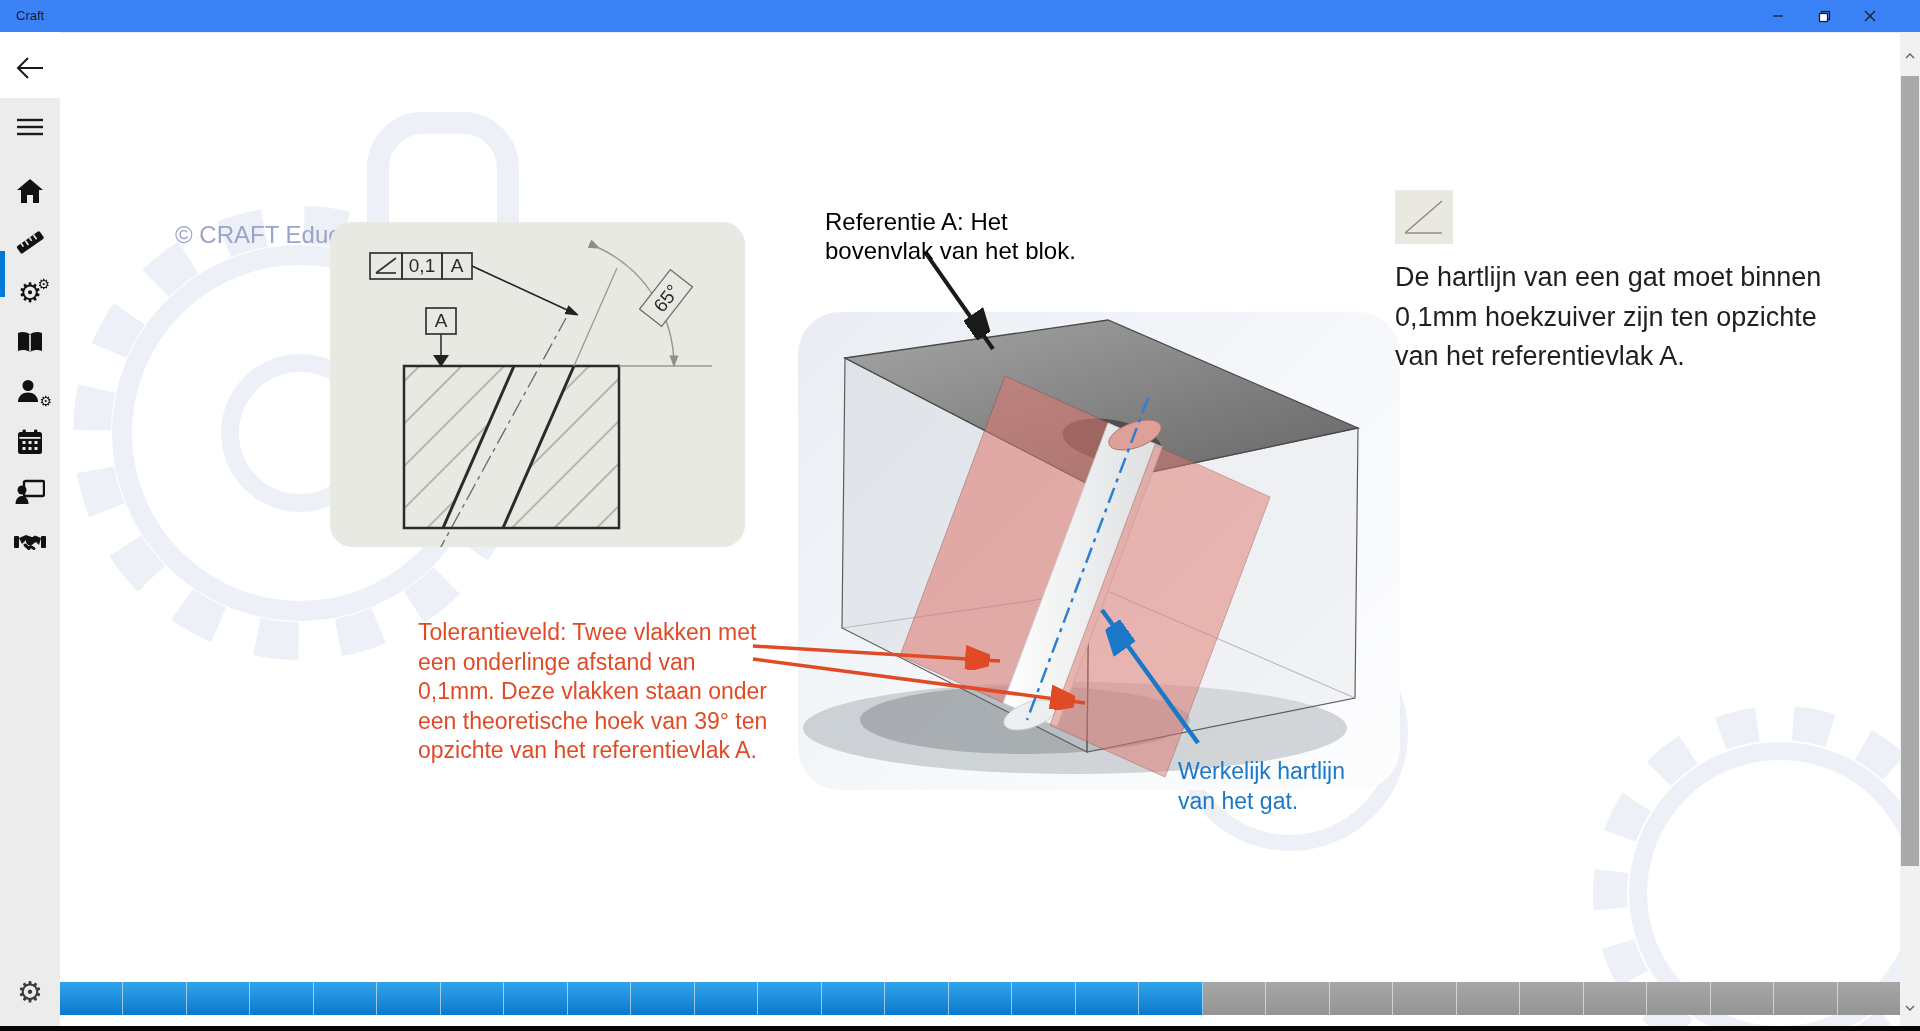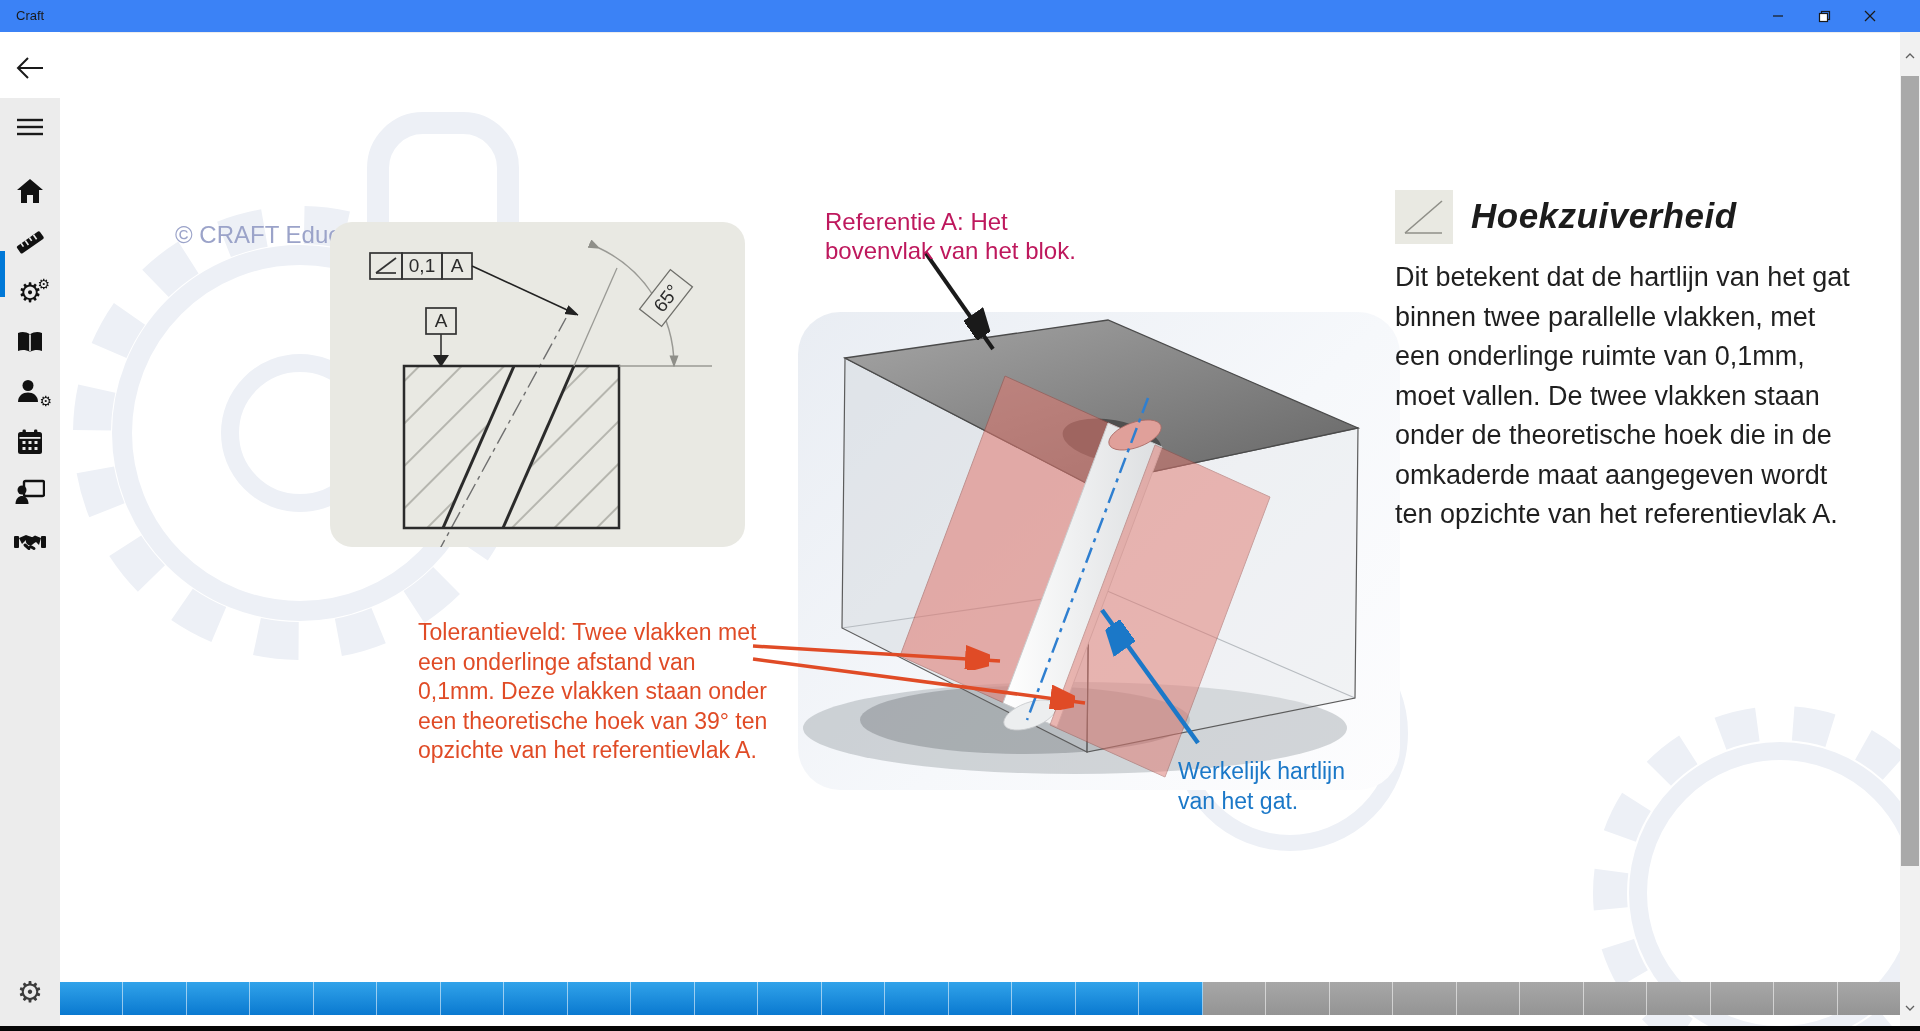--- a/index.html
+++ b/index.html
@@ -23,21 +23,21 @@
   
   .content{position:absolute;left:60px;top:32px;width:1840px;height:994px;background:#fff;border-top:1px solid #ededed;z-index:1;}
   .watermark{position:absolute;left:0;top:0;z-index:0;pointer-events:none;}
   .copyright{position:absolute;left:115px;top:188px;font-size:24px;color:#9ba3c9;z-index:2;}
   .drawing-panel{position:absolute;left:330px;top:222px;width:415px;height:325px;background:#e9e9e3;border-radius:22px;z-index:2;}
   .render-bg{position:absolute;left:798px;top:312px;width:602px;height:478px;border-radius:42px;
     background:linear-gradient(135deg,#e9edf3 0%,#f6f8fb 55%,#fdfdfe 100%);z-index:1;}
   .model-svg{position:absolute;left:790px;top:300px;z-index:2;}
   .overlay-arrows{position:absolute;left:0;top:0;z-index:4;pointer-events:none;}
   .label{position:absolute;z-index:5;}
-  .label-reference{left:825px;top:207px;width:275px;font-size:24px;line-height:29px;color:#be185d;}
+  .label-reference{left:825px;top:207px;width:275px;font-size:24px;line-height:29px;color:#000000;}
   .label-tolerance{left:418px;top:618px;width:350px;font-size:23px;line-height:29.5px;color:#e04b26;}
   .label-axis{left:1178px;top:757px;width:200px;font-size:23px;line-height:29.5px;color:#1b78c8;}
   .article{position:absolute;left:1395px;top:190px;width:460px;z-index:3;}
   .article-head{display:flex;align-items:flex-start;}
   .article-icon{width:58px;height:54px;background:#e9e9e2;flex:0 0 auto;}
   .article-title{font-size:35px;font-weight:bold;font-style:italic;color:#1c1c1c;margin-left:18px;margin-top:6px;letter-spacing:.5px;}
   .article-body{margin-top:14px;font-size:27px;line-height:39.5px;color:#1f1f1f;}
   .article-body p{margin:0 0 39px 0;}
   
   .progress{position:absolute;left:60px;top:982px;width:1840px;height:33px;display:flex;z-index:10;}
@@ -305,24 +305,23 @@
 <div class="label label-axis">Werkelijk hartlijn van het gat.</div>
 
 <div class="article">
   <div class="article-head">
     <div class="article-icon">
       <svg width="58" height="54">
         <line x1="10" y1="43" x2="47" y2="11" stroke="#8f8f88" stroke-width="1.6"></line>
         <line x1="10" y1="43" x2="47" y2="43" stroke="#8f8f88" stroke-width="1.6"></line>
       </svg>
     </div>
-    <h1 class="article-title" style="margin:6px 0 0 18px;">Hoekzuiverheid</h1>
   </div>
   <div class="article-body">
-    <p>Dit betekent dat de hartlijn van het gat binnen twee parallelle vlakken, met een onderlinge ruimte van 0,1mm, moet vallen. De twee vlakken staan onder de theoretische hoek die in de omkaderde maat aangegeven wordt ten opzichte van het referentievlak A.</p>
+    <p>De hartlijn van een gat moet binnen 0,1mm hoekzuiver zijn ten opzichte van het referentievlak A.</p>
   </div>
 </div>
 
 <div class="progress">
     <div class="seg seg-done"></div>
     <div class="seg seg-done"></div>
     <div class="seg seg-done"></div>
     <div class="seg seg-done"></div>
     <div class="seg seg-done"></div>
     <div class="seg seg-done"></div>

